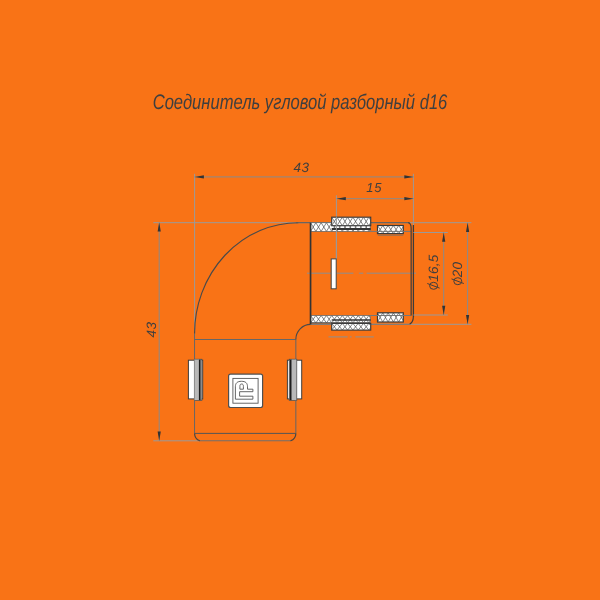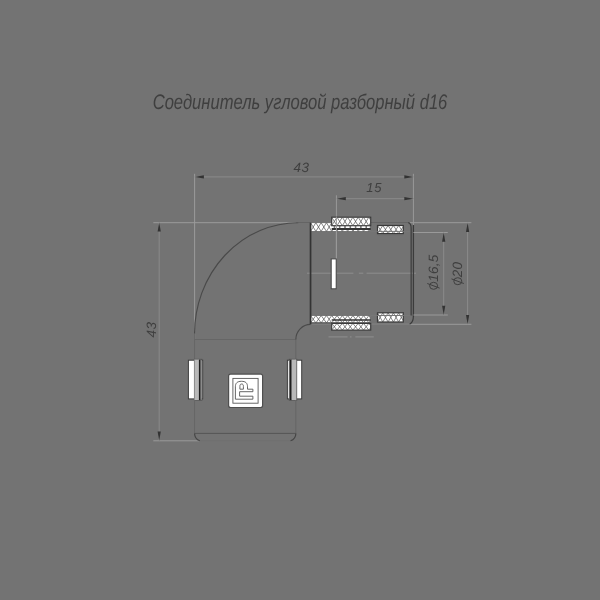--- a/index.html
+++ b/index.html
@@ -1,16 +1,16 @@
 <!DOCTYPE html>
 <html><head>
 <meta charset="utf-8">
 <style>
   html,body{margin:0;padding:0;background:#fff;}
-  .page{width:600px;height:600px;position:relative;background:#737373;overflow:hidden;}
+  .page{width:600px;height:600px;position:relative;background:#f97316;overflow:hidden;}
   svg{position:absolute;left:0;top:0;will-change:transform;transform:translateZ(0);}
   text{font-family:"Liberation Sans",sans-serif;font-style:italic;fill:#3f3f3f;-webkit-font-smoothing:antialiased;text-rendering:geometricPrecision;}
 </style>
 </head>
 <body>
 <div class="page">
 <svg width="600" height="600" viewBox="0 0 600 600">
 <defs>
   <clipPath id="c_tstrip">
           <rect x="310.55" y="222.7" width="59.65" height="8.7"></rect>

